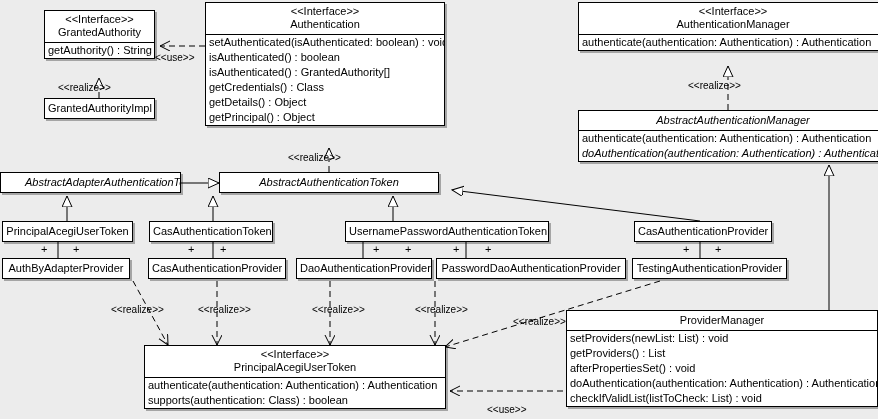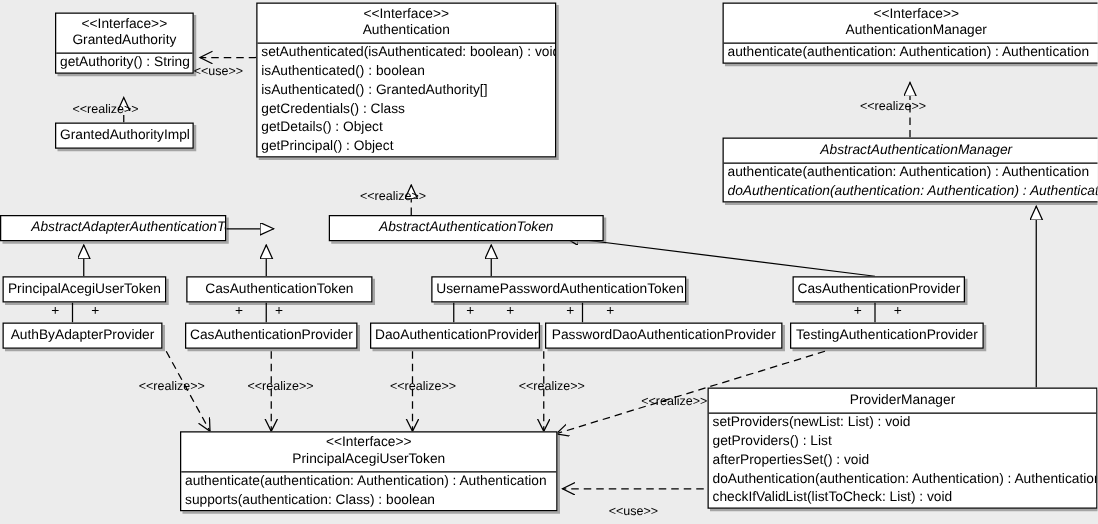--- a/index.html
+++ b/index.html
@@ -256,29 +256,29 @@
     <div class="compartment">
       <div class="member">authenticate(authentication: Authentication) : Authentication</div>
       <div class="member abst">doAuthentication(authentication: Authentication) : Authentication</div>
     </div>
   </div>
 
   <div class="cls simple" style="left:0px; top:172px; width:181px;">
     <div class="hdr abst" style="font-style:italic;padding-left:24px;">AbstractAdapterAuthenticationToken</div>
   </div>
 
-  <div class="cls simple" style="left:219px; top:172px; width:220px;margin-left:44px;">
+  <div class="cls simple" style="left:219px; top:172px; width:220px;">
     <div class="hdr abst" style="font-style:italic;">AbstractAuthenticationToken</div>
   </div>
 
   <div class="cls simple" style="left:2px; top:221px; width:131px;">
     <div class="hdr">PrincipalAcegiUserToken</div>
   </div>
 
-  <div class="cls simple" style="left:149px; top:221px; width:149px;">
+  <div class="cls simple" style="left:149px; top:221px; width:124px;">
     <div class="hdr">CasAuthenticationToken</div>
   </div>
 
   <div class="cls simple" style="left:345px; top:221px; width:204px;">
     <div class="hdr">UsernamePasswordAuthenticationToken</div>
   </div>
 
   <div class="cls simple" style="left:634px; top:221px; width:138px;">
     <div class="hdr">CasAuthenticationProvider</div>
   </div>

